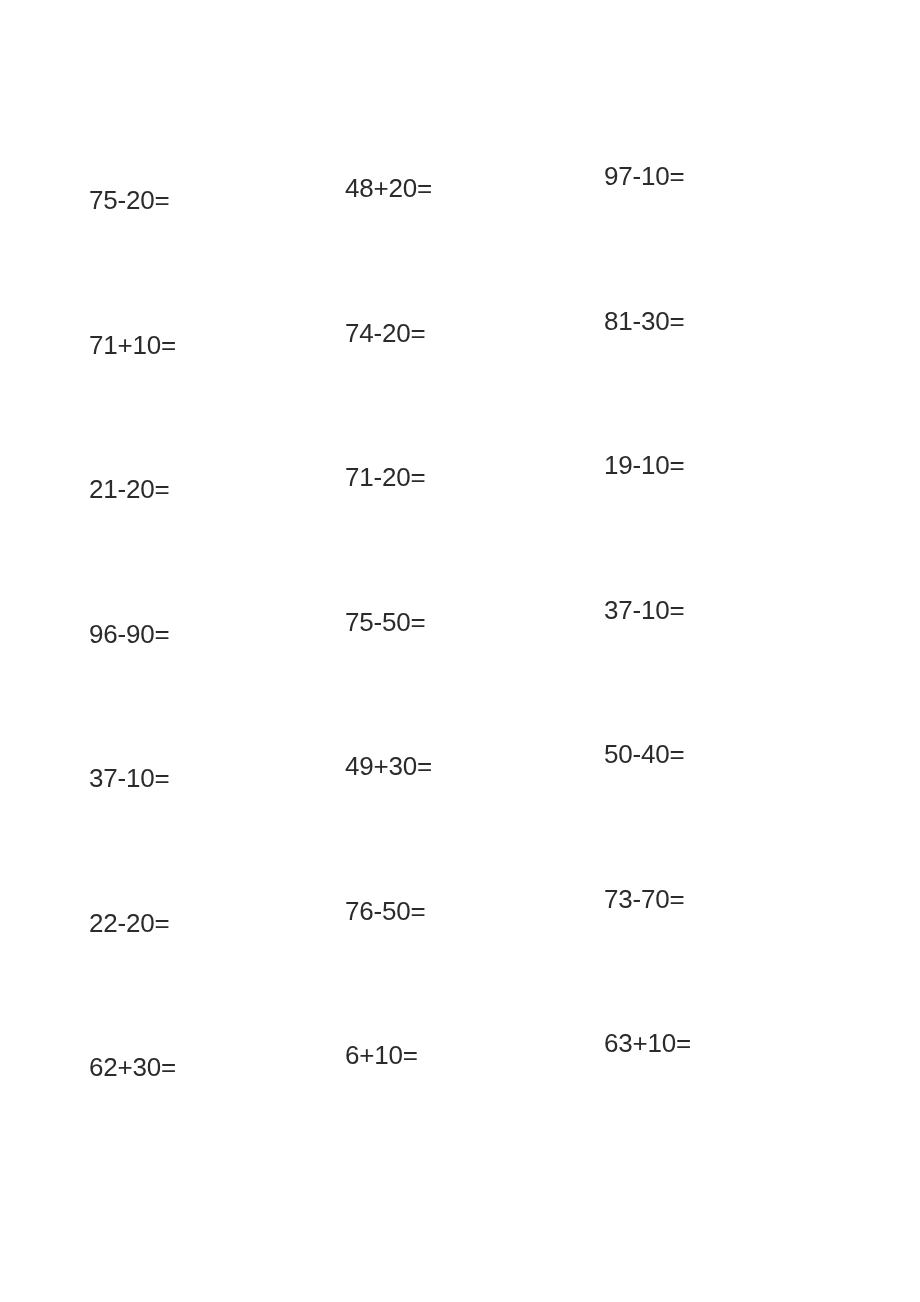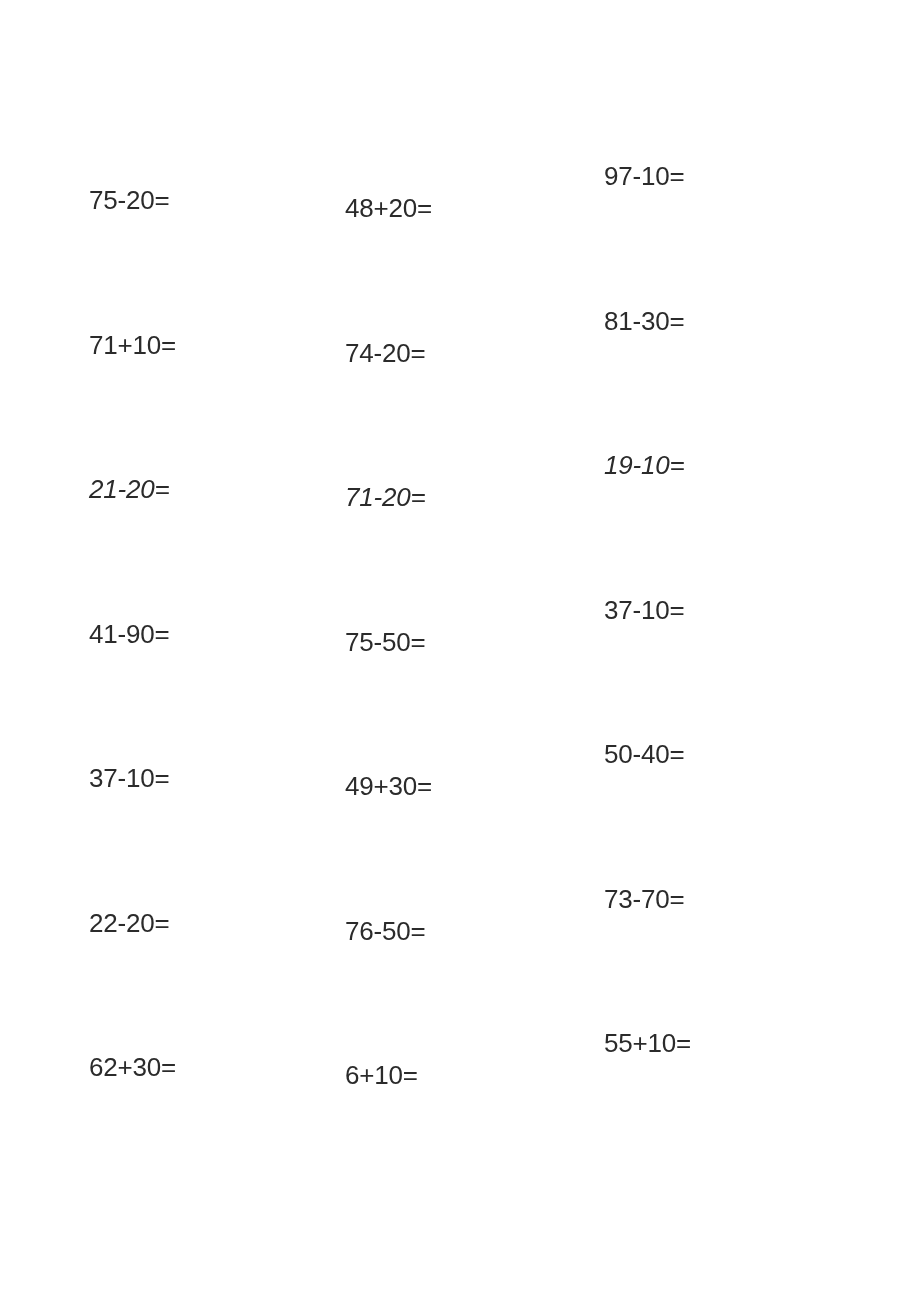--- a/index.html
+++ b/index.html
@@ -27,63 +27,63 @@
   }
   .problem {
     position: absolute;
     font-size: 26px;
     line-height: 34px;
     color: #2b2b2b;
     white-space: nowrap;
     letter-spacing: -0.2px;
   }
   .col-1 { left: 89px;  top: 24px; }
-  .col-2 { left: 345px; top: 32px; }
+  .col-2 { left: 345px; top: 12px; }
   .col-3 { left: 604px; top: 0px;  }
 </style>
 </head>
 <body>
 
 <div id="worksheet">
 
   <div class="problem-row" style="top: 159px;">
     <span class="problem col-1">75-20=</span>
     <span class="problem col-2">48+20=</span>
     <span class="problem col-3">97-10=</span>
   </div>
 
   <div class="problem-row" style="top: 304px;">
     <span class="problem col-1">71+10=</span>
     <span class="problem col-2">74-20=</span>
     <span class="problem col-3">81-30=</span>
   </div>
 
-  <div class="problem-row" style="top: 448px; font-style: italic;">
+  <div class="problem-row" style="top: 448px;">
     <span class="problem col-1">21-20=</span>
     <span class="problem col-2">71-20=</span>
     <span class="problem col-3">19-10=</span>
   </div>
 
   <div class="problem-row" style="top: 593px;">
-    <span class="problem col-1">41-90=</span>
+    <span class="problem col-1">96-90=</span>
     <span class="problem col-2">75-50=</span>
     <span class="problem col-3">37-10=</span>
   </div>
 
   <div class="problem-row" style="top: 737px;">
     <span class="problem col-1">37-10=</span>
     <span class="problem col-2">49+30=</span>
     <span class="problem col-3">50-40=</span>
   </div>
 
   <div class="problem-row" style="top: 882px;">
     <span class="problem col-1">22-20=</span>
     <span class="problem col-2">76-50=</span>
     <span class="problem col-3">73-70=</span>
   </div>
 
   <div class="problem-row" style="top: 1026px;">
     <span class="problem col-1">62+30=</span>
     <span class="problem col-2">6+10=</span>
-    <span class="problem col-3">55+10=</span>
+    <span class="problem col-3">63+10=</span>
   </div>
 
 </div>
 
 </body></html>

